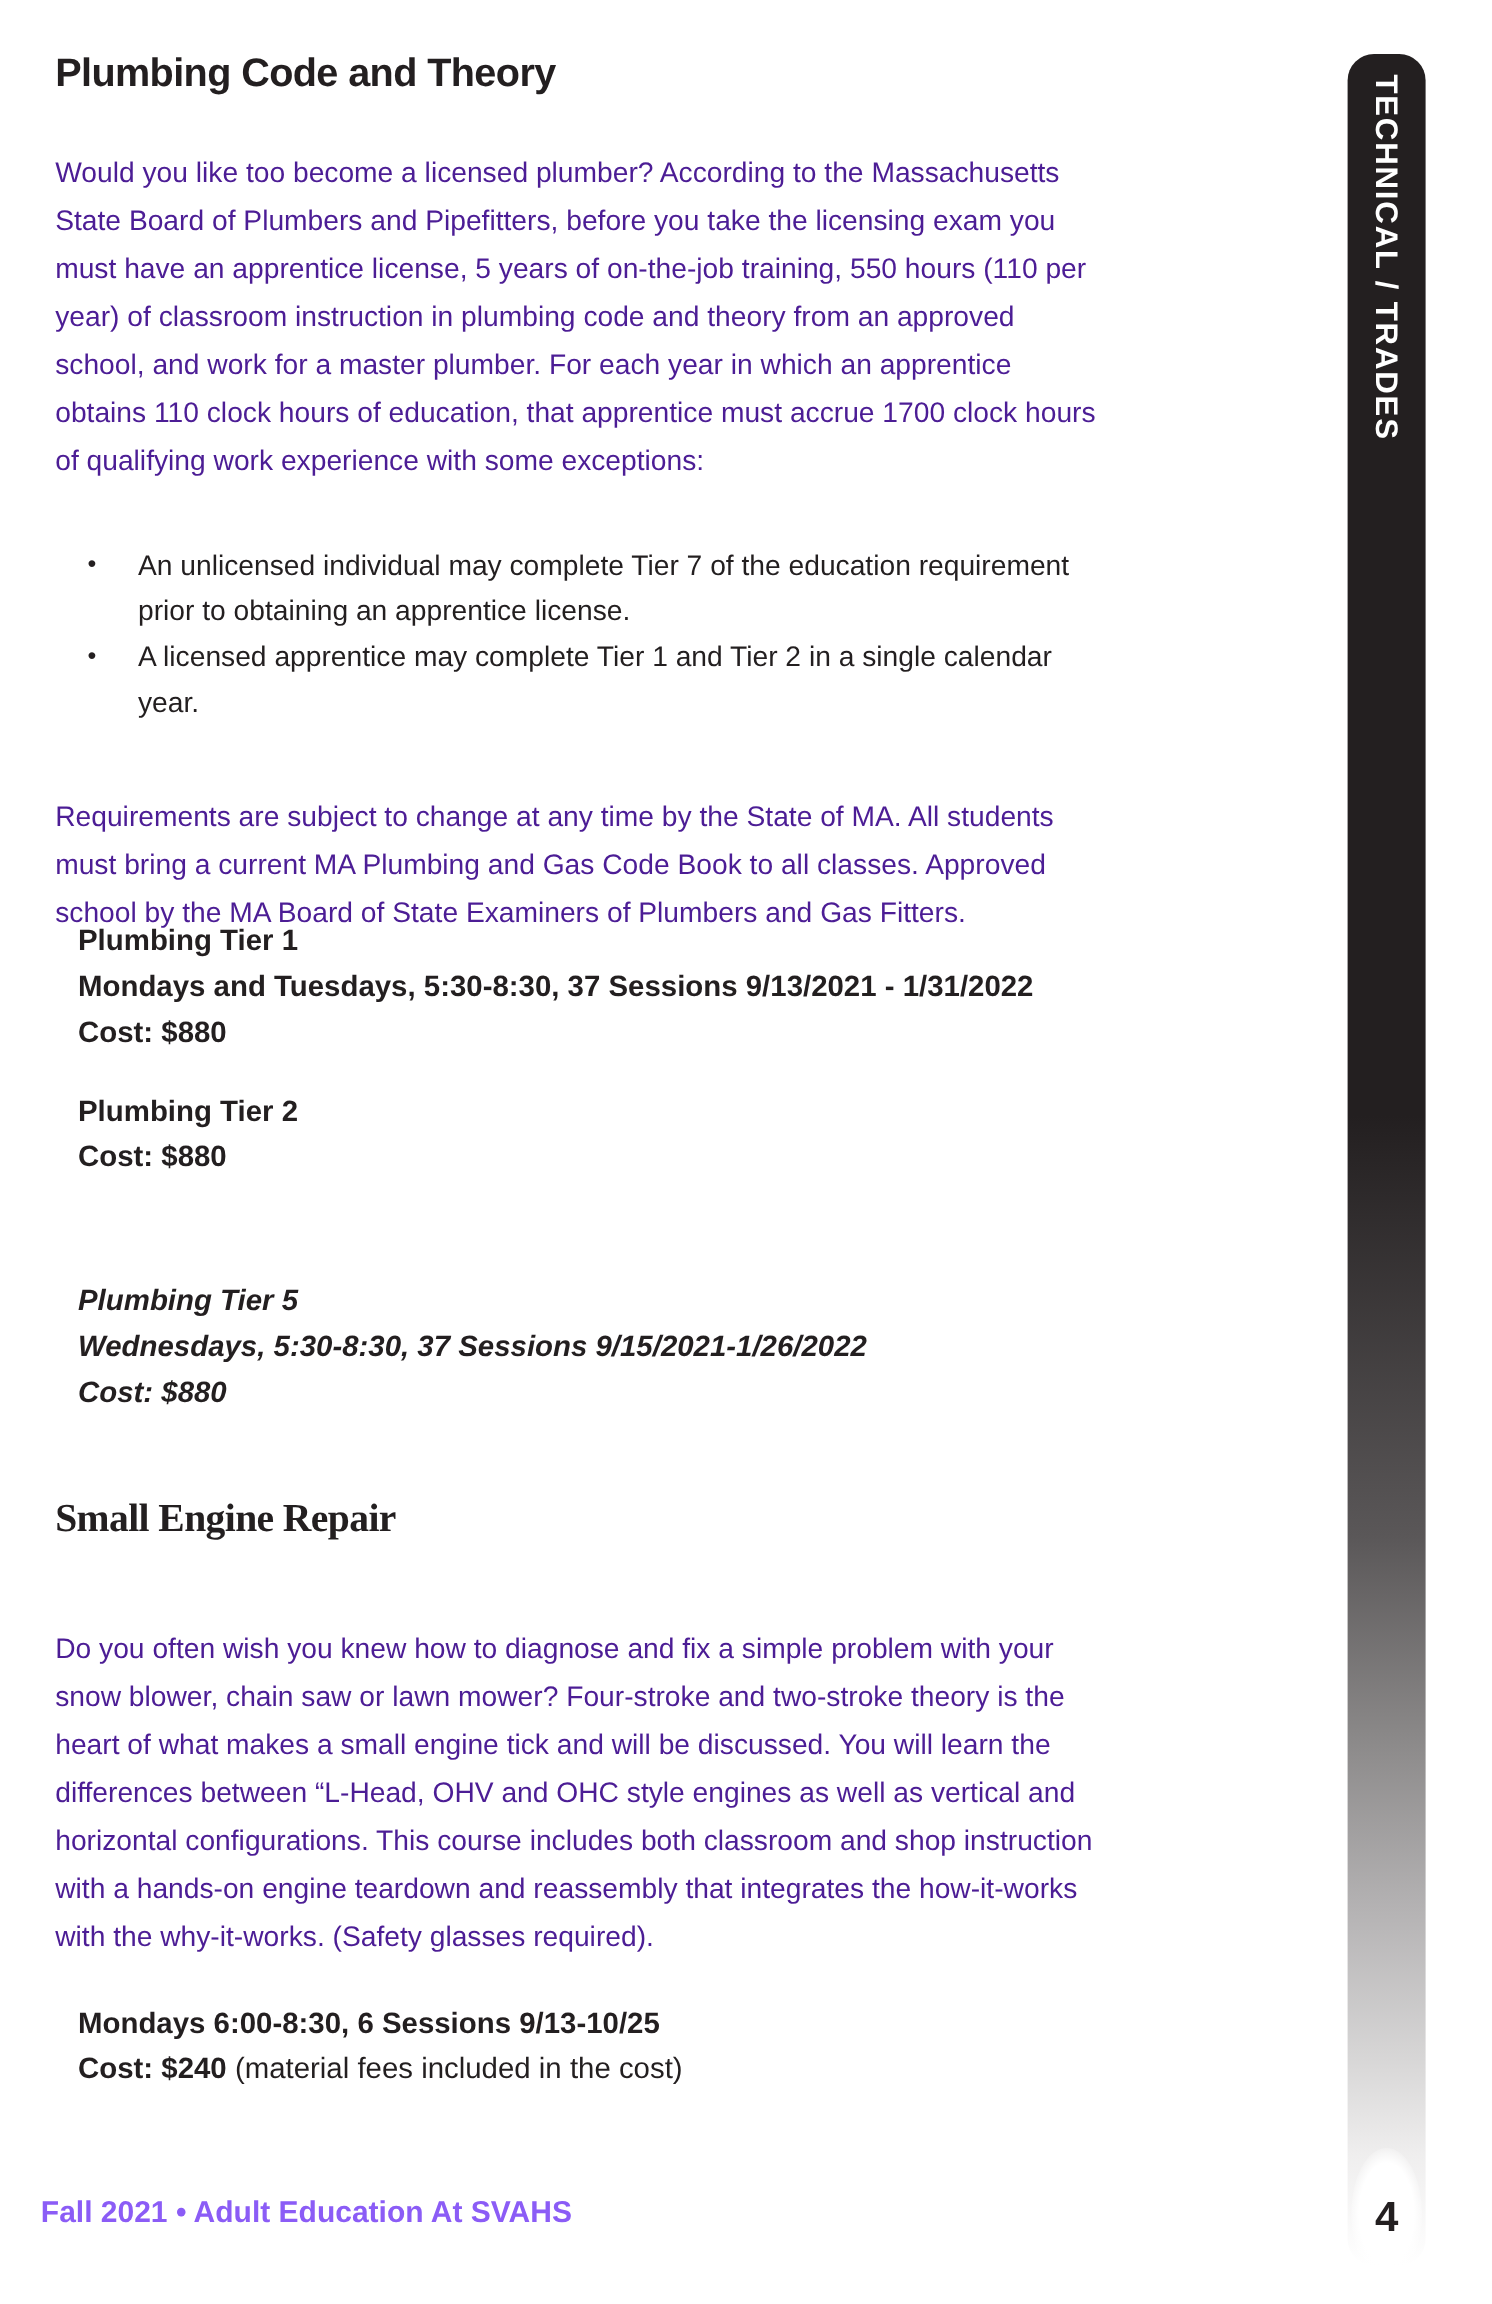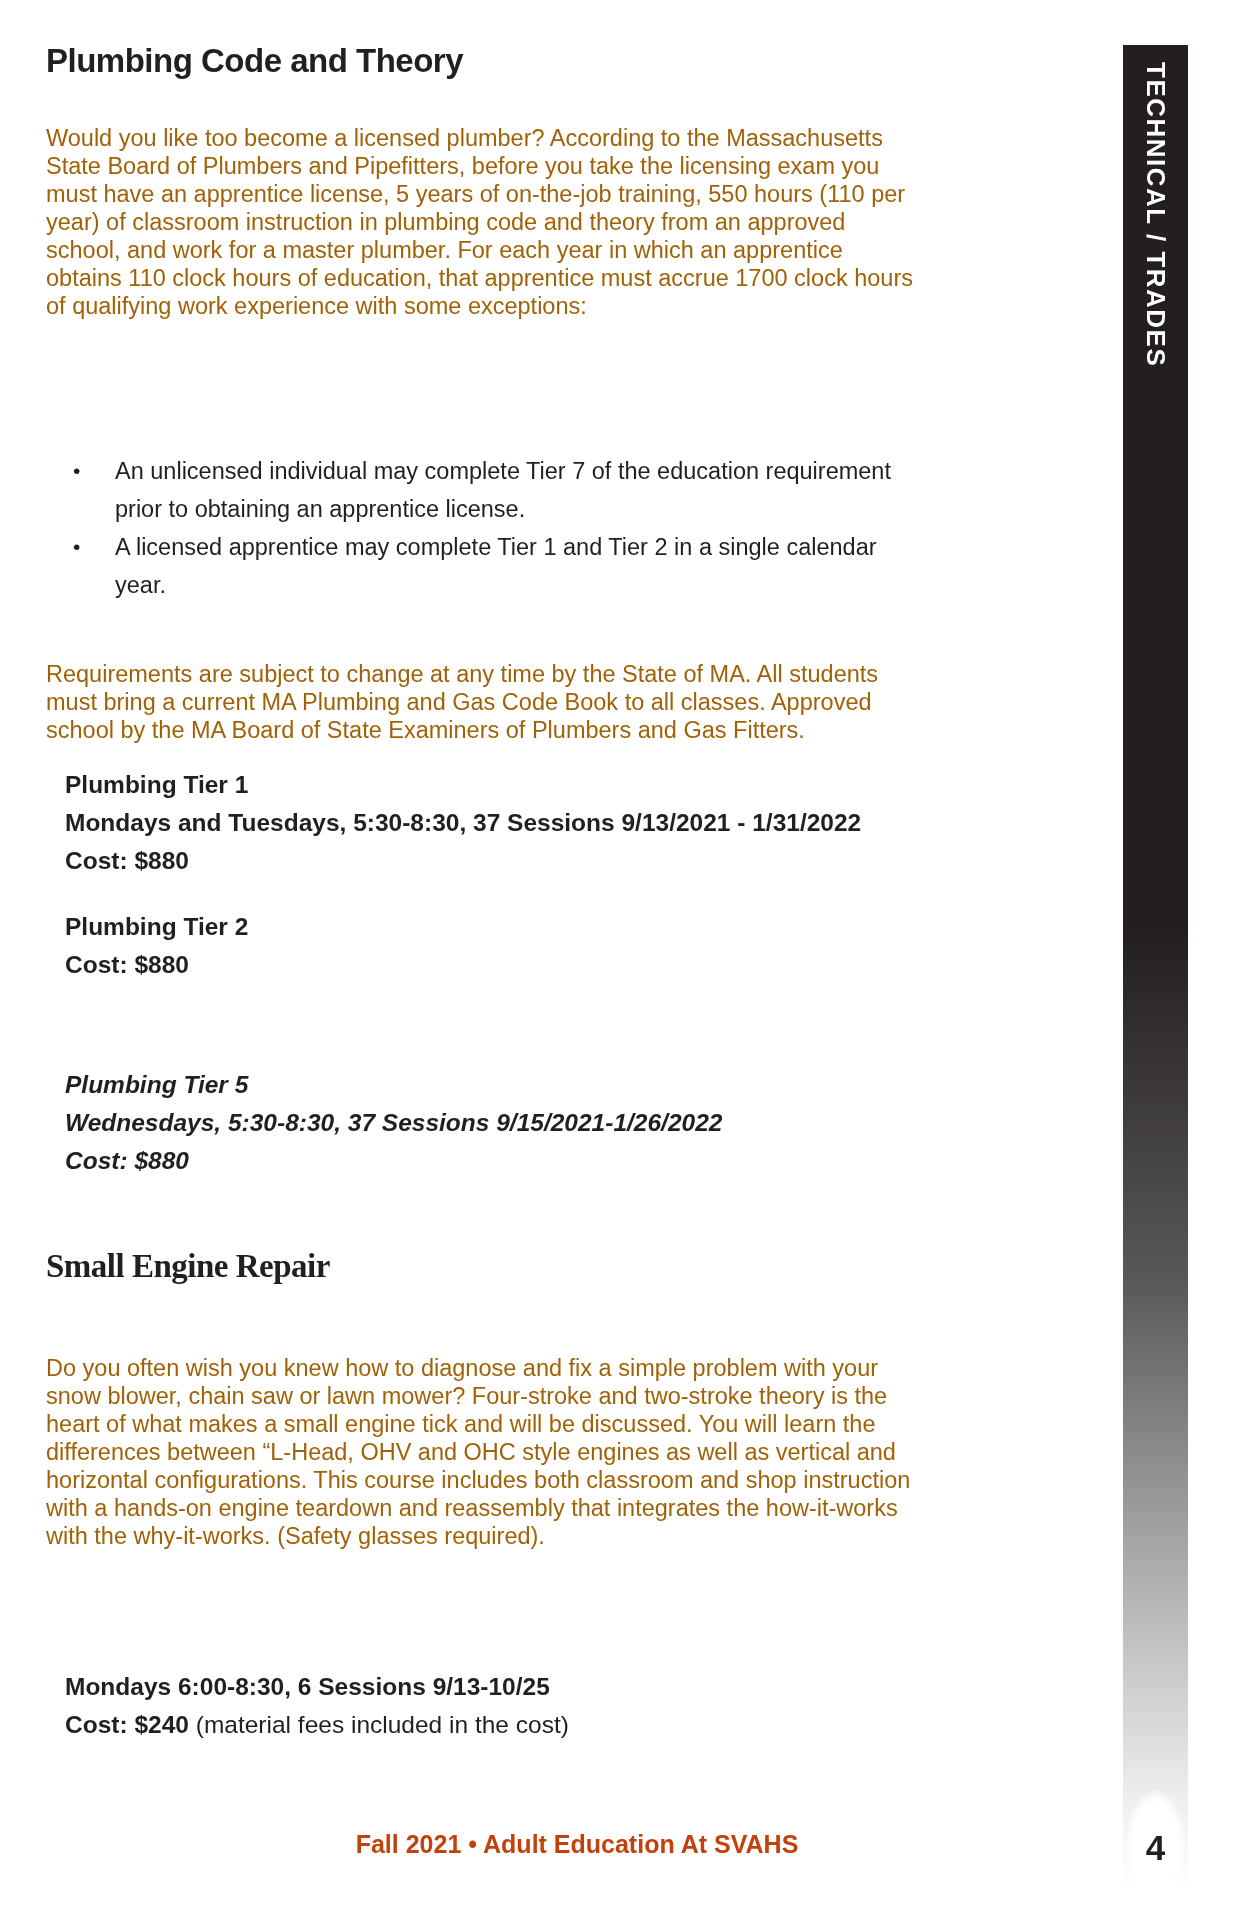--- a/index.html
+++ b/index.html
@@ -1,36 +1,36 @@
 <!DOCTYPE html>
 <html><head>
 <meta charset="utf-8">
 <style>
-  * { margin: 0; padding: 0; box-sizing: border-box; }
+  * { margin: 0; padding: 0; box-sizing: border-box; border-radius: 22px; }
   html, body { background: #ffffff; }
   body {
     width: 1243px; height: 1920px;
     position: relative;
     font-family: "Liberation Sans", "DejaVu Sans", sans-serif;
     color: #231f20;
     overflow: hidden;
   }
   .page { position: absolute; inset: 0; background: #ffffff; }
 
   .section-title {
     position: absolute; left: 46px;
     font-size: 33px; font-weight: 700; letter-spacing: -0.5px;
     color: #231f20;
   }
   #plumbing-title { top: 42px; }
   #small-engine-title { top: 1248px; font-family: Liberation Serif, serif; }
 
   .body-text {
     position: absolute; left: 46px; width: 868px;
-    font-size: 23.5px; line-height: 28px; color: #a16207;
+    font-size: 23.5px; line-height: 40px; color: #4c1d95;
   }
   #plumbing-intro { top: 124px; }
   #plumbing-note  { top: 660px; }
   #se-intro       { top: 1354px; }
 
   .bullet-list { position: absolute; left: 46px; top: 452px; width: 868px; }
   .bullet-item { display: flex; font-size: 23.5px; line-height: 38px; }
   .bullet-item .dot { width: 69px; padding-left: 27px; flex: 0 0 69px; font-size: 21px; }
   .bullet-item .btxt { flex: 1 1 auto; }
 
@@ -67,23 +67,23 @@
     background: radial-gradient(ellipse at center, #ffffff 55%, rgba(255,255,255,0) 75%);
     border-radius: 50%;
   }
   .page-number {
     position: absolute; left: 0; top: 1783px; width: 65px;
     text-align: center;
     font-size: 35px; font-weight: 700; color: #231f20;
   }
 
   .footer {
-    position: absolute; left: 46px; top: 1830px; width: 1062px;
-    text-align: center;
-    font-size: 25px; font-weight: 700; color: #c2410c;
+    position: absolute; left: 34px; top: 1830px; width: 1062px;
+    text-align: left;
+    font-size: 25px; font-weight: 700; color: #8b5cf6;
   }
 </style>
 </head>
 <body>
 
 <div class="page">
 
   <h1 class="section-title" id="plumbing-title">Plumbing Code and Theory</h1>
 
   <p class="body-text" id="plumbing-intro">Would you like too become a licensed plumber?  According to the Massachusetts State Board of Plumbers and Pipefitters, before you take the licensing exam you must have an apprentice license, 5 years of on-the-job training, 550 hours (110 per year) of classroom instruction in plumbing code and theory from an approved school, and work for a master plumber.  For each year in which an apprentice obtains 110 clock hours of education, that apprentice must accrue 1700 clock hours of qualifying work experience with some exceptions:</p>

